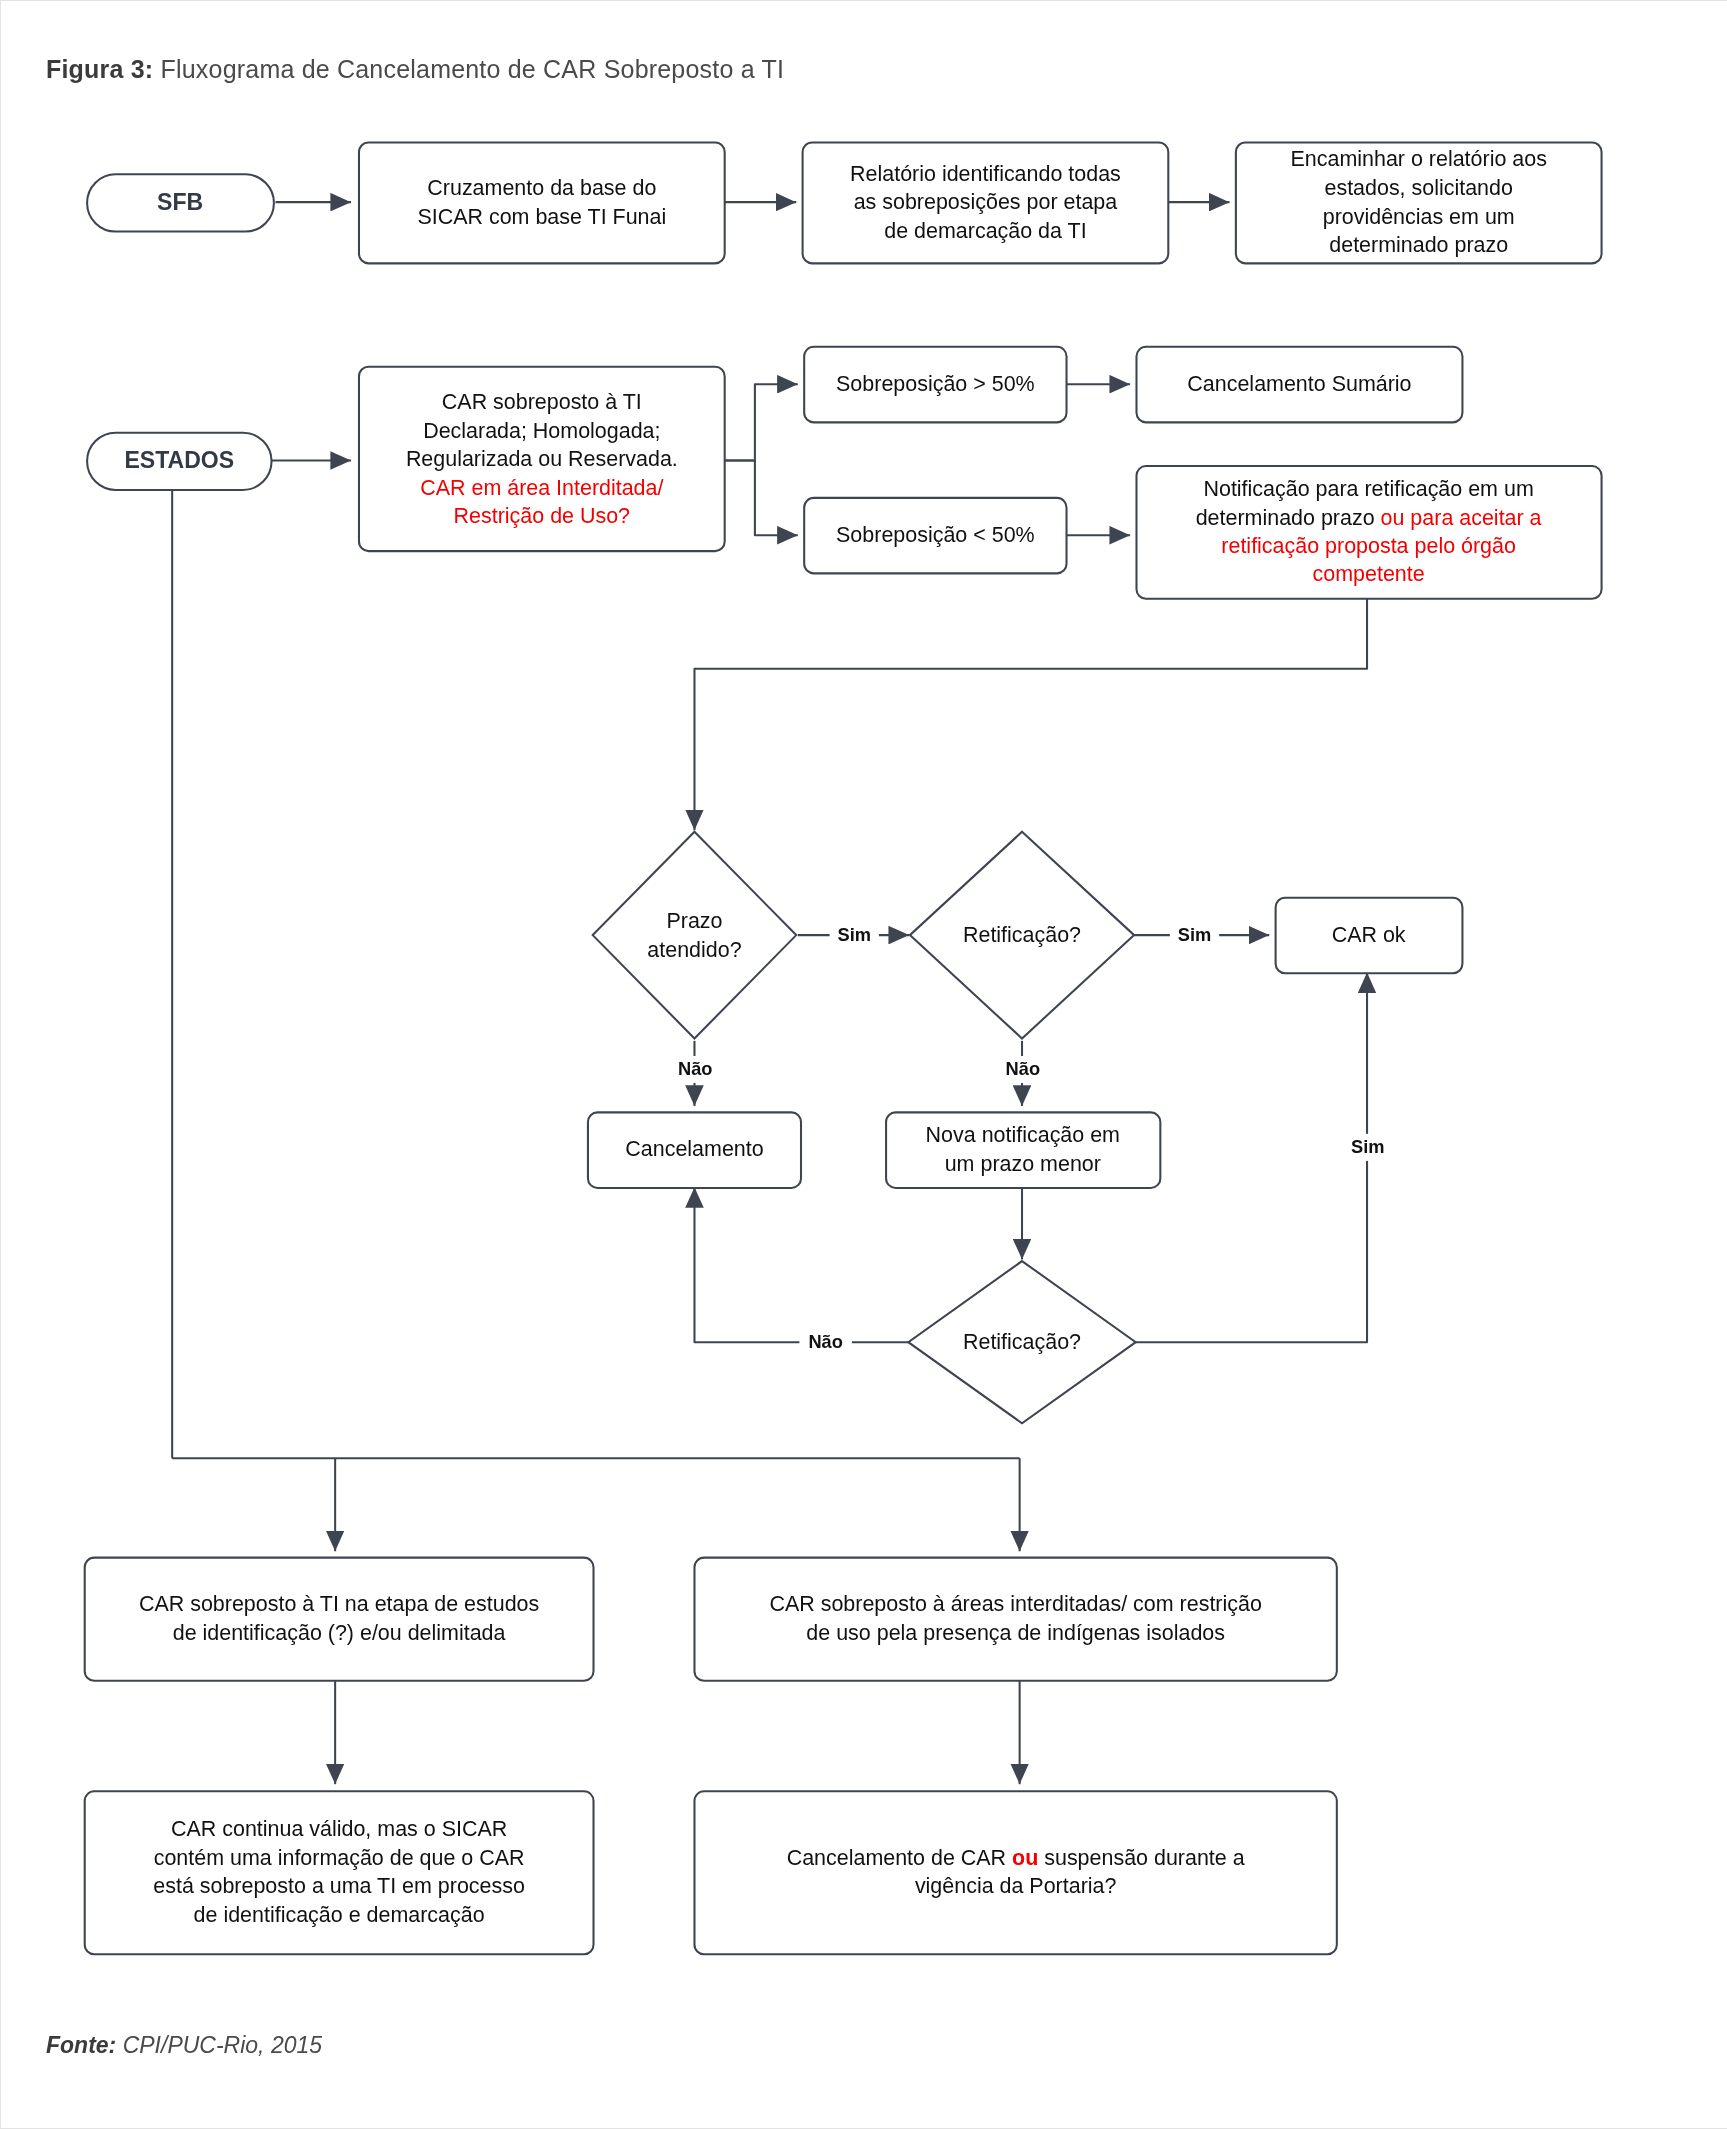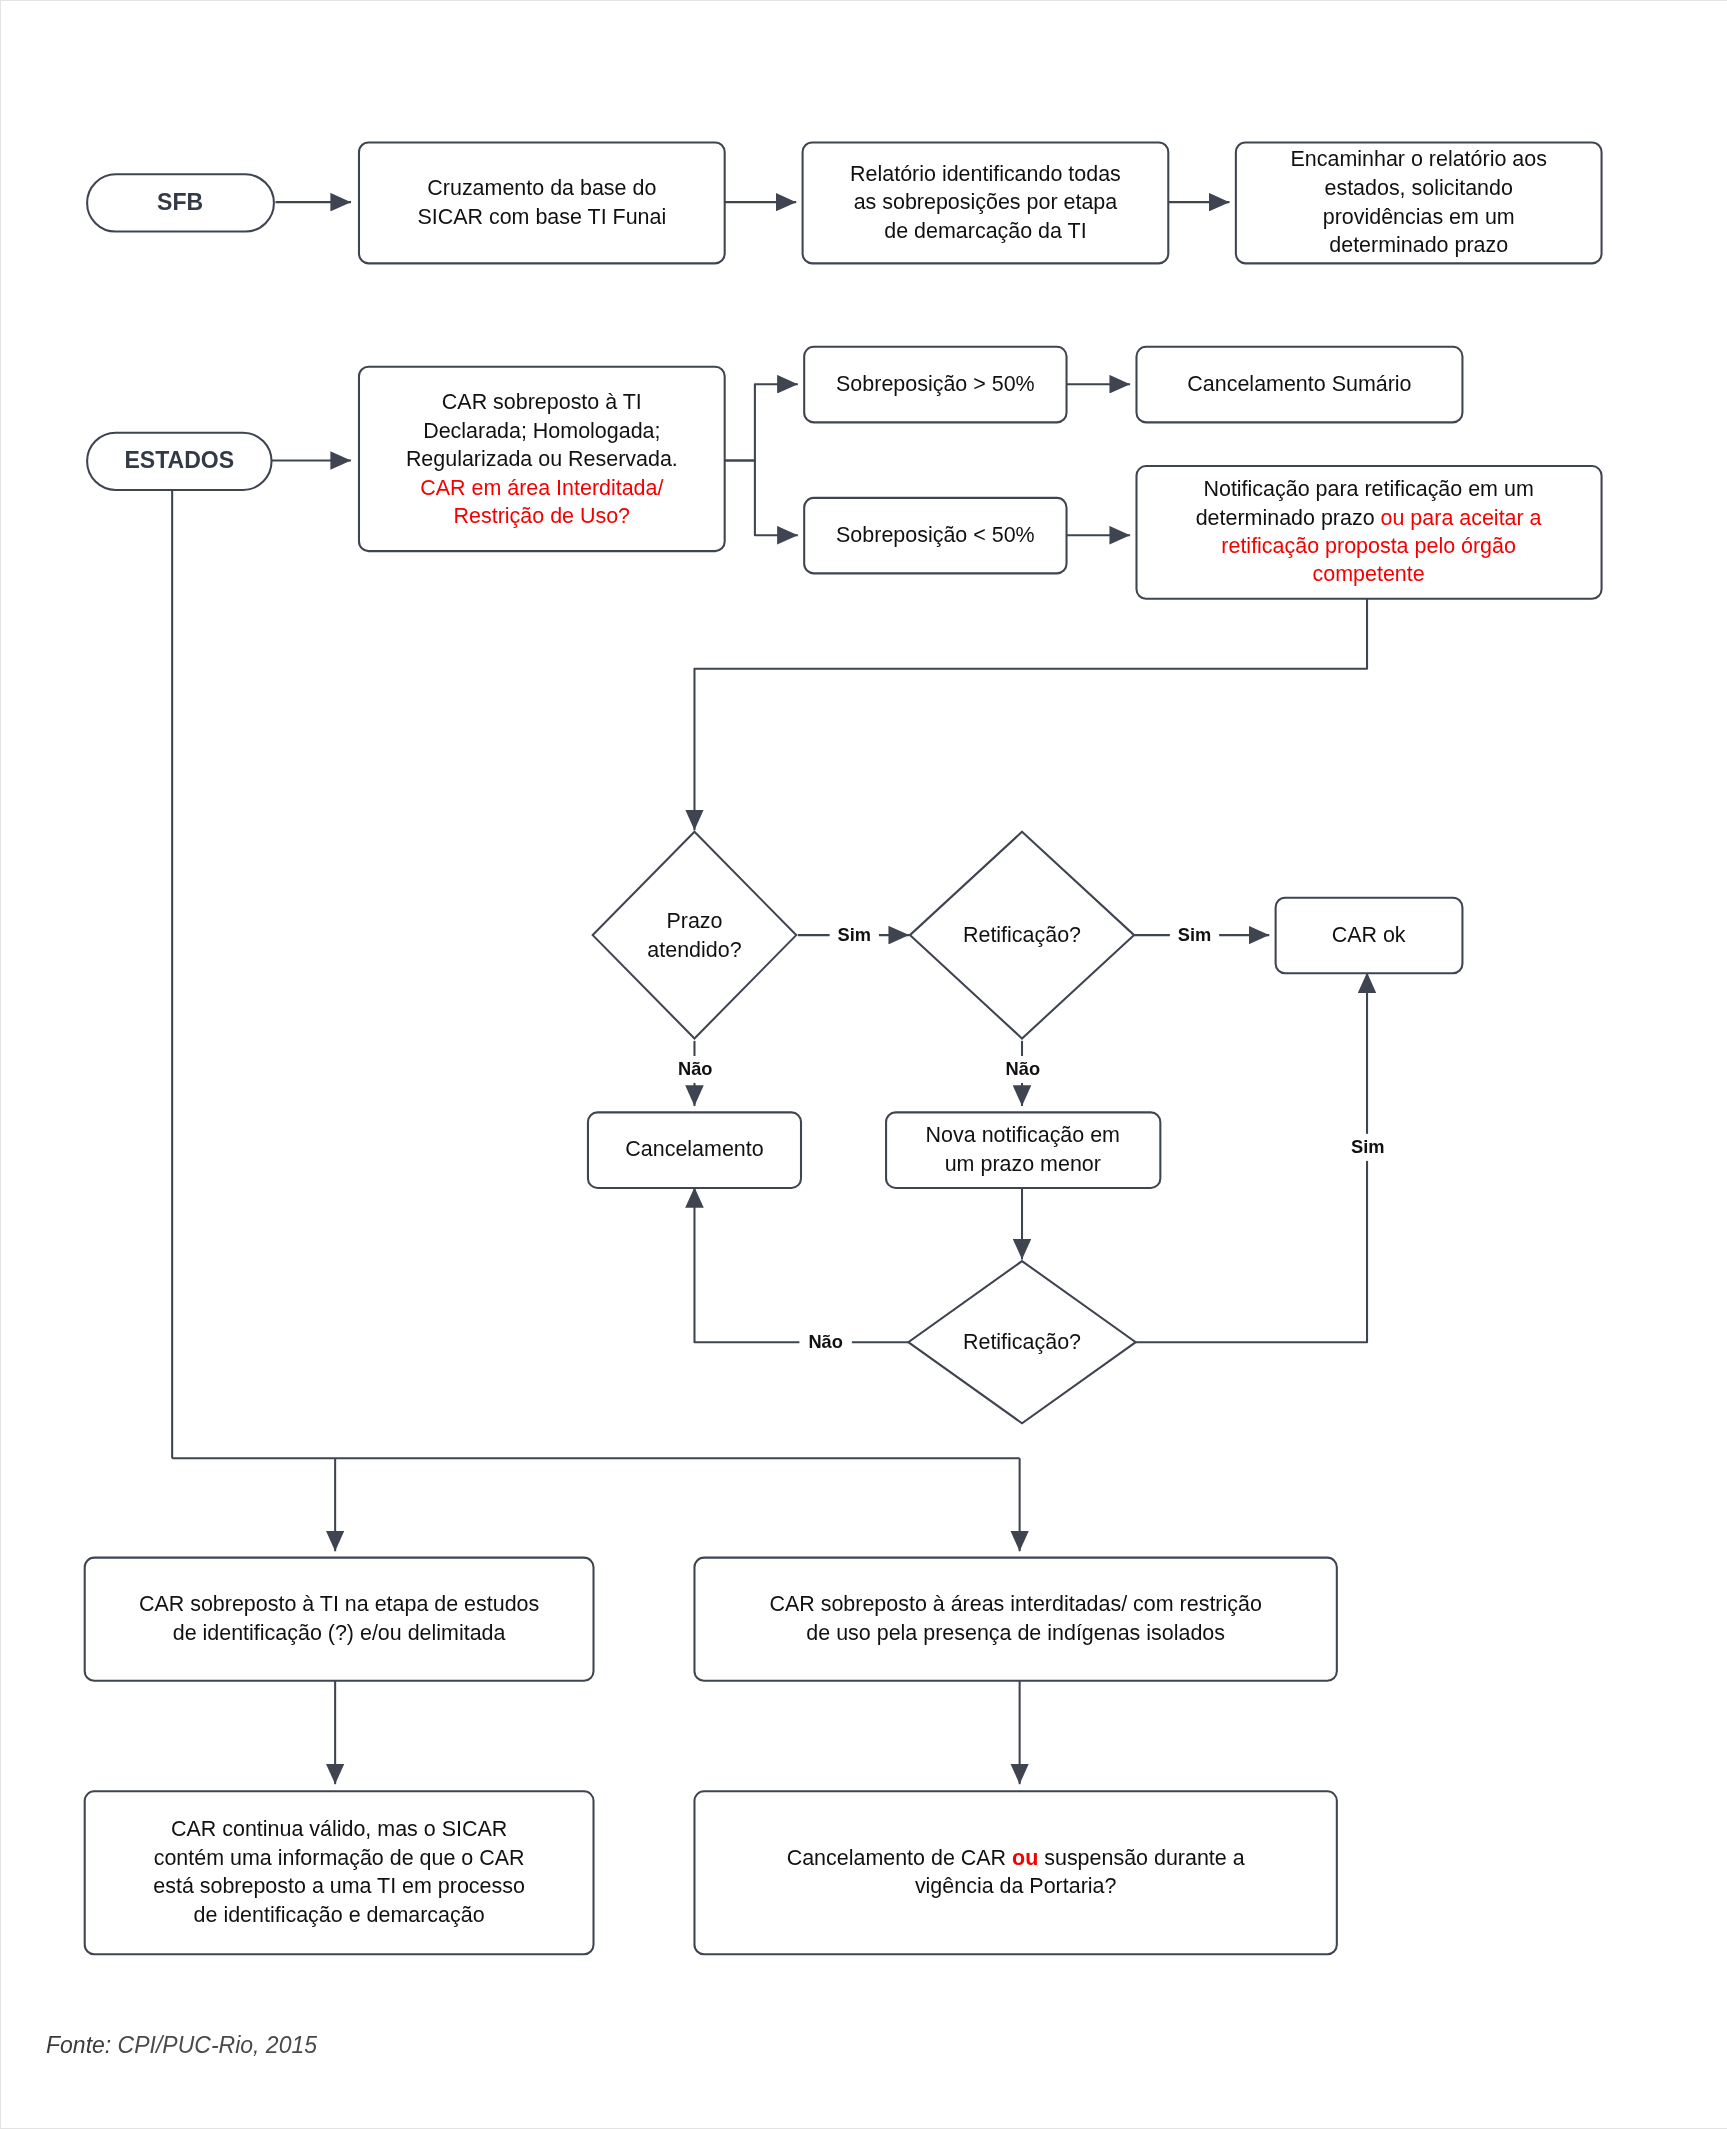--- a/index.html
+++ b/index.html
@@ -14,37 +14,40 @@
   }
   #figtitle{
     position:absolute;left:45px;top:54px;
     font-size:25px;color:#4a4a4a;letter-spacing:0.2px;white-space:nowrap;
   }
   #figtitle .lbl{font-weight:bold;color:#3b3b3b;}
   #figsource{
     position:absolute;left:45px;top:2031px;
     font-size:23px;color:#4a4a4a;font-style:italic;white-space:nowrap;
   }
-  #figsource .lbl{font-weight:normal;font-style:italic;color:#3b3b3b;}
+  #figsource .lbl{font-weight:bold;font-style:italic;color:#3b3b3b;}
   svg#flow{position:absolute;left:0;top:0;width:1728px;height:2129px;}
   .nodebox{fill:#ffffff;stroke:#3f4451;stroke-width:2.6;}
   .diamond{fill:#ffffff;stroke:#3f4451;stroke-width:2.6;}
   .conn{fill:none;stroke:#3f4451;stroke-width:2.6;stroke-linejoin:round;}
   .nt{font-family:"Liberation Sans",sans-serif;font-size:27px;fill:#111111;
       text-anchor:middle;dominant-baseline:middle;}
   .nt.red{fill:#f40000;}
   .nt.bold{font-weight:bold;fill:#333a47;font-size:29px;}
   .elabel{font-family:"Liberation Sans",sans-serif;font-size:23px;
       font-weight:bold;fill:#111111;text-anchor:middle;dominant-baseline:middle;}
 </style>
 </head>
 <body>
 
 <div id="page">
 
+  <div id="figtitle">
+    <span class="lbl">Figura 3:</span><span> Fluxograma de Cancelamento de CAR Sobreposto a TI</span>
+  </div>
 
   <svg id="flow" viewBox="0 0 2173 2678" xmlns="http://www.w3.org/2000/svg">
     <defs>
       <marker id="ah" markerWidth="11" markerHeight="9" refX="10" refY="4.5" orient="auto" markerUnits="strokeWidth">
         <path d="M0,0 L10,4.5 L0,9 Z" fill="#3f4451"></path>
       </marker>
     </defs>
 
     <path class="conn" marker-end="url(#ah)" d="M345,253 L440,253"></path>
     <path class="conn" marker-end="url(#ah)" d="M910,253 L1000,253"></path>

